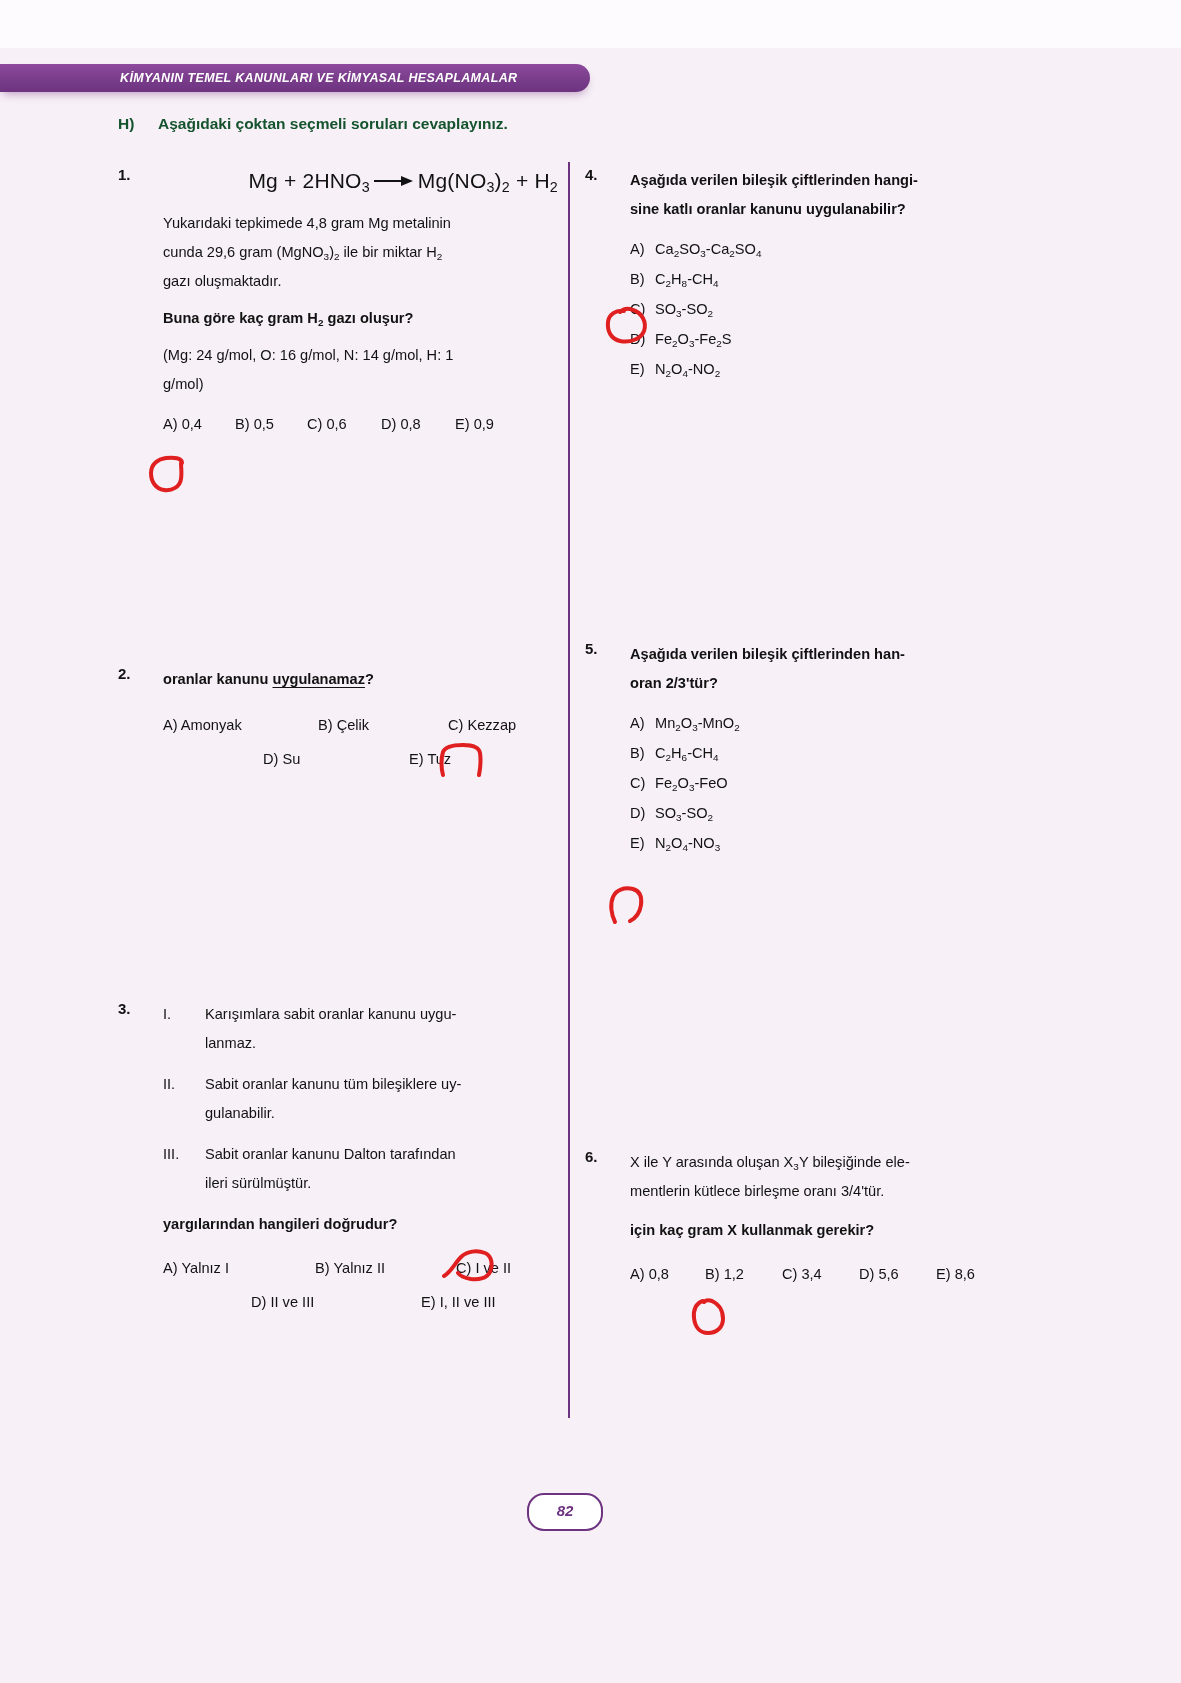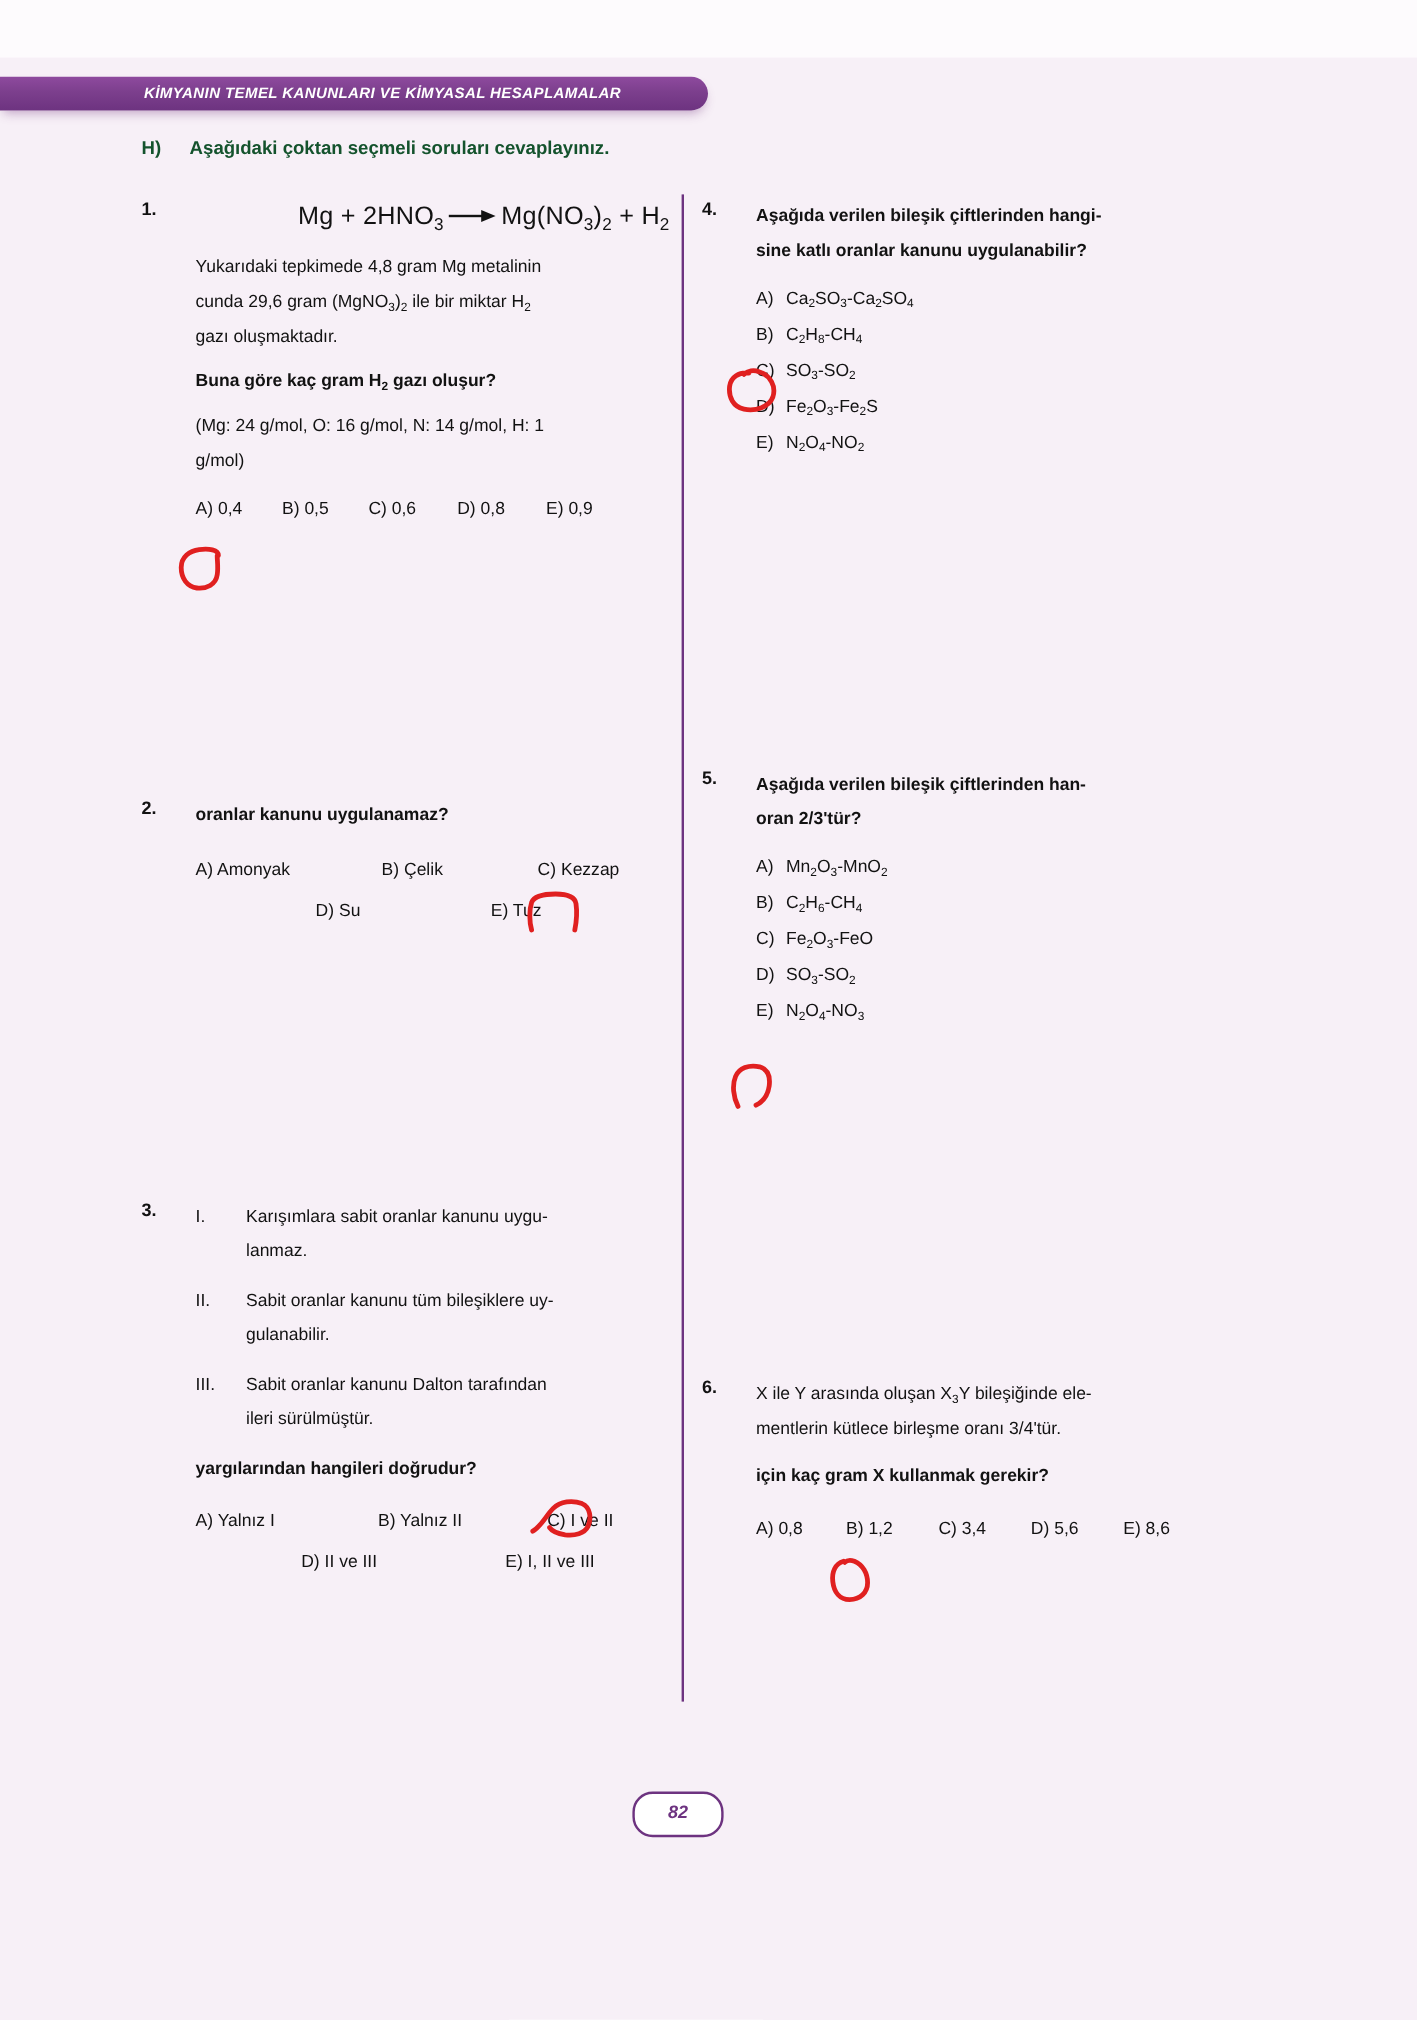--- a/index.html
+++ b/index.html
@@ -114,21 +114,21 @@
   .line.nojust { text-align: left; }
   .line.bold { font-weight: bold; }
   .line.eq { font-size: 21px; letter-spacing: 0.2px; text-align: right; }
 
   sub {
     font-size: 0.68em;
     vertical-align: -0.30em;
     line-height: 0;
   }
 
-  .u { text-underline-offset: 3px; }
+  .u { text-decoration: underline; text-underline-offset: 3px; }
 
   .arrow {
     display: inline-block;
     position: relative;
     width: 40px;
     height: 10px;
     vertical-align: 2px;
     margin: 0 4px;
   }
   .arrow::before {

